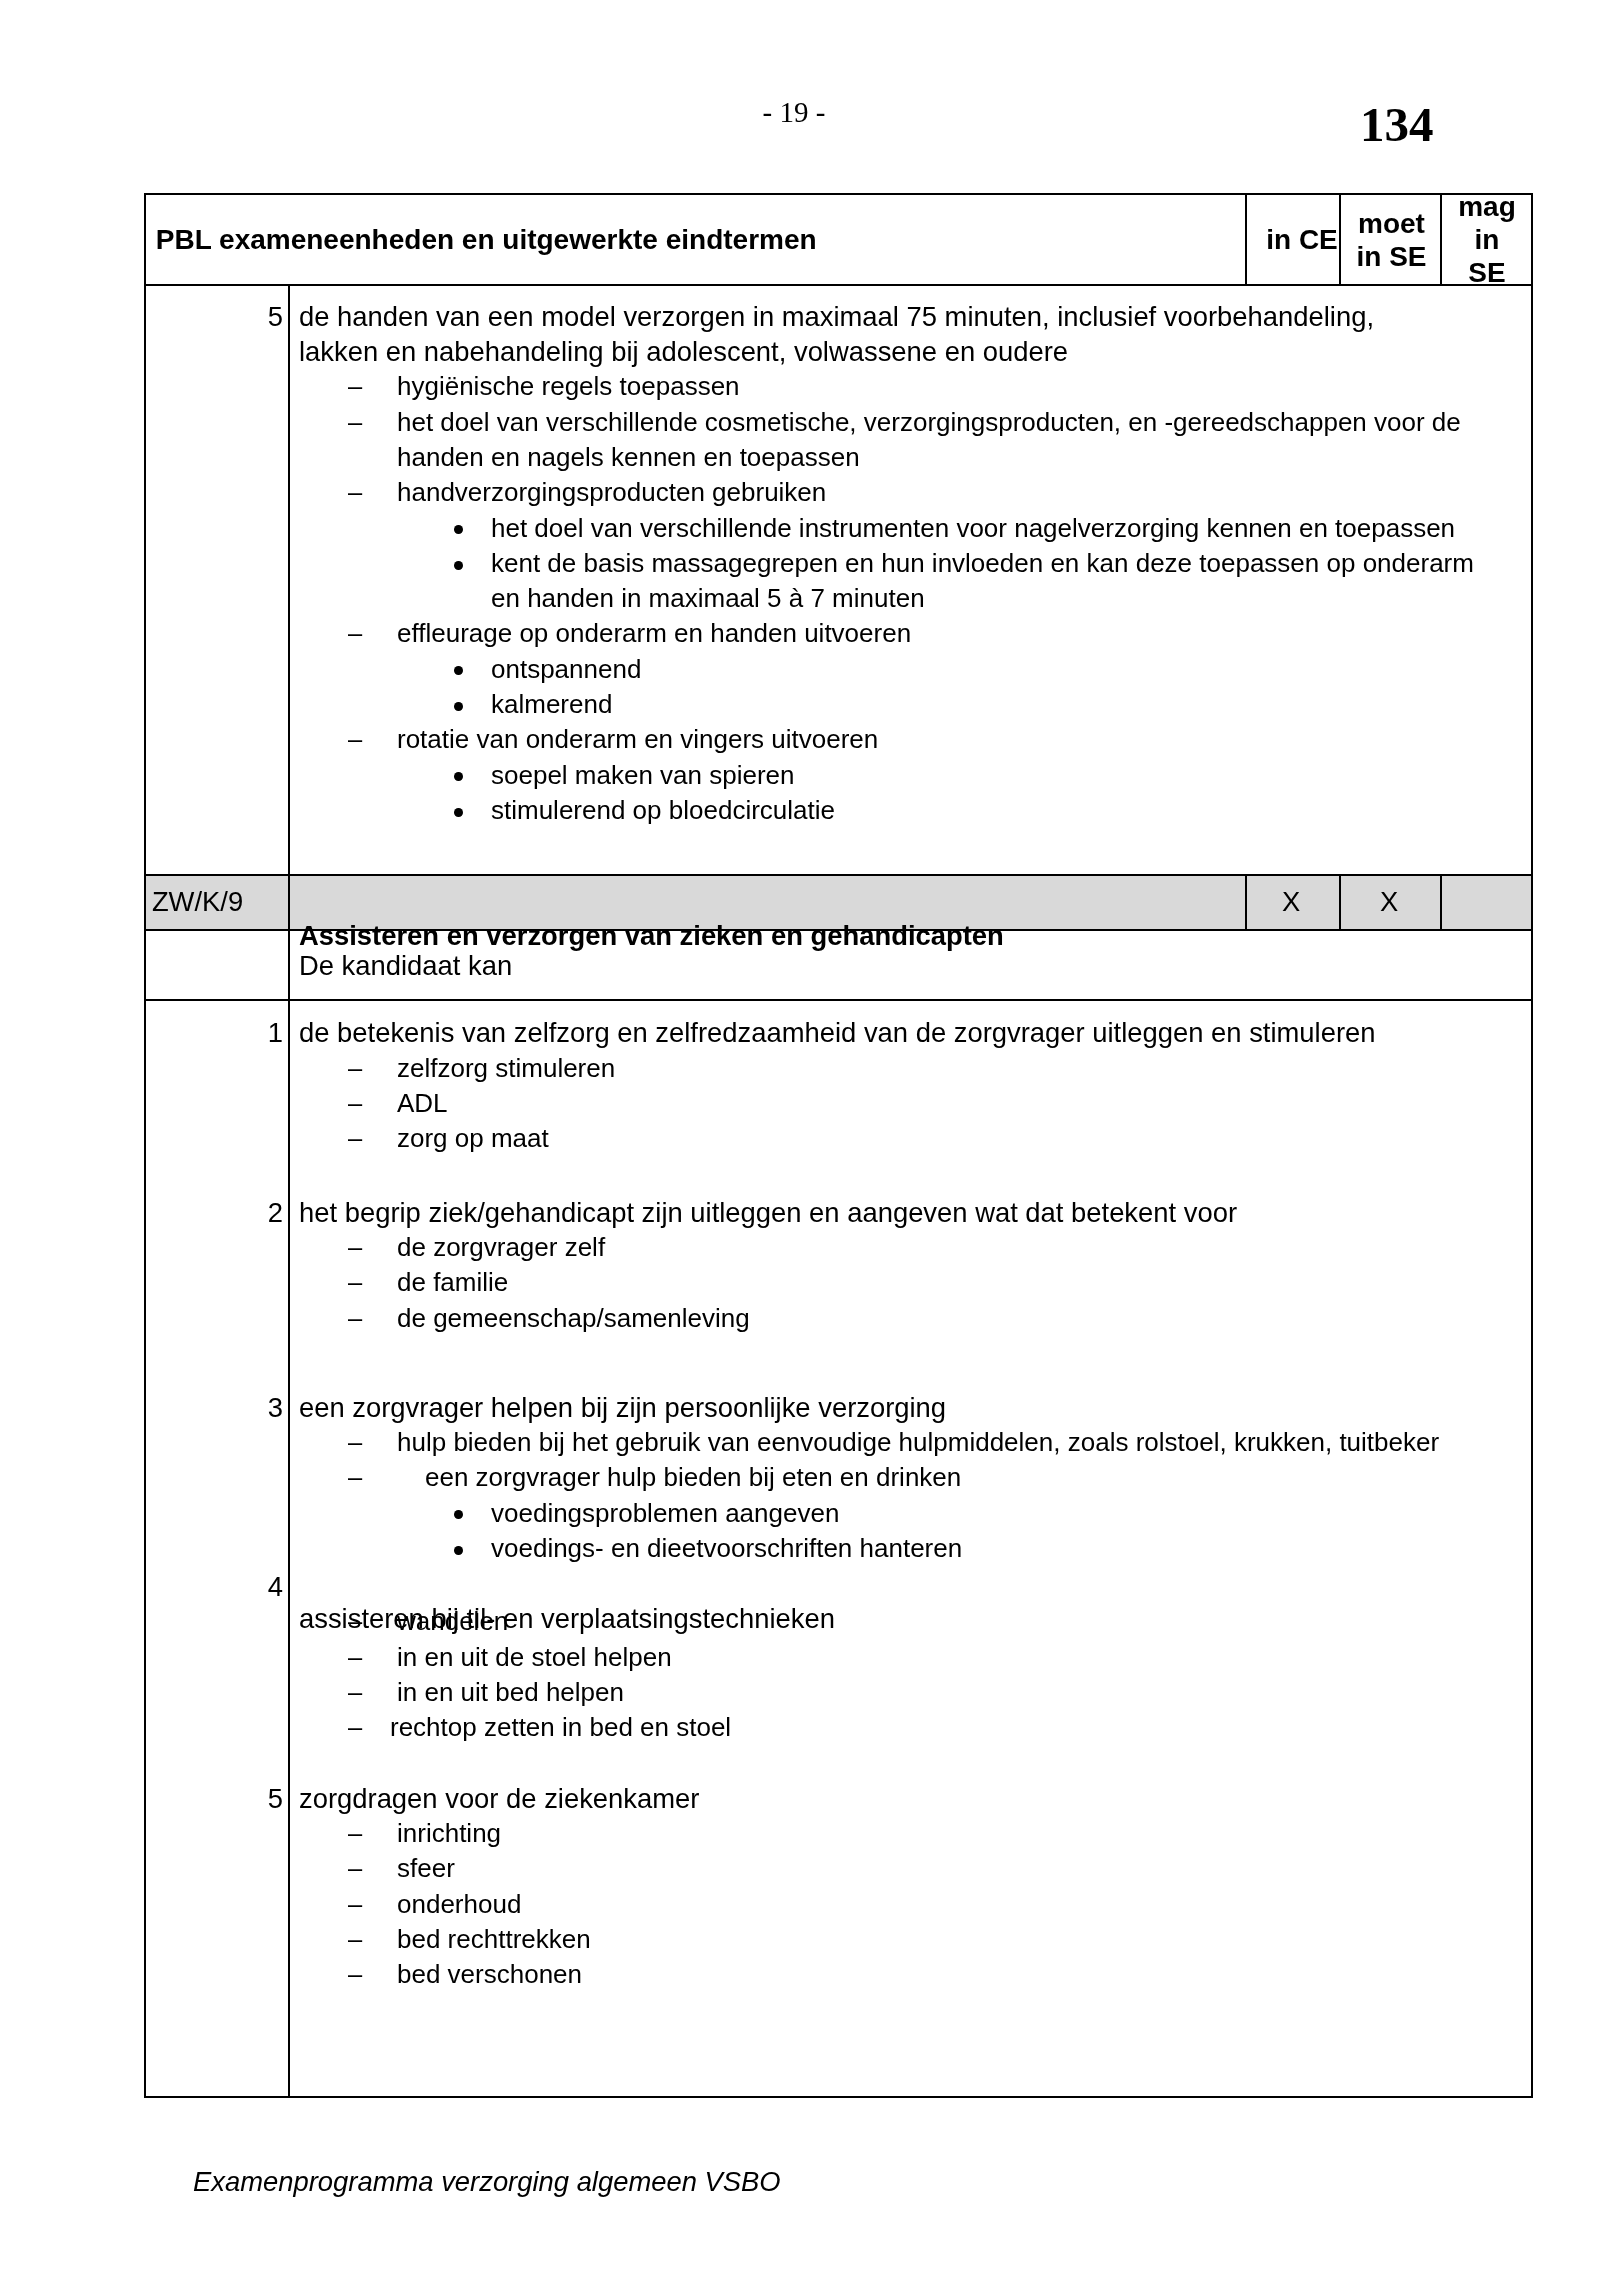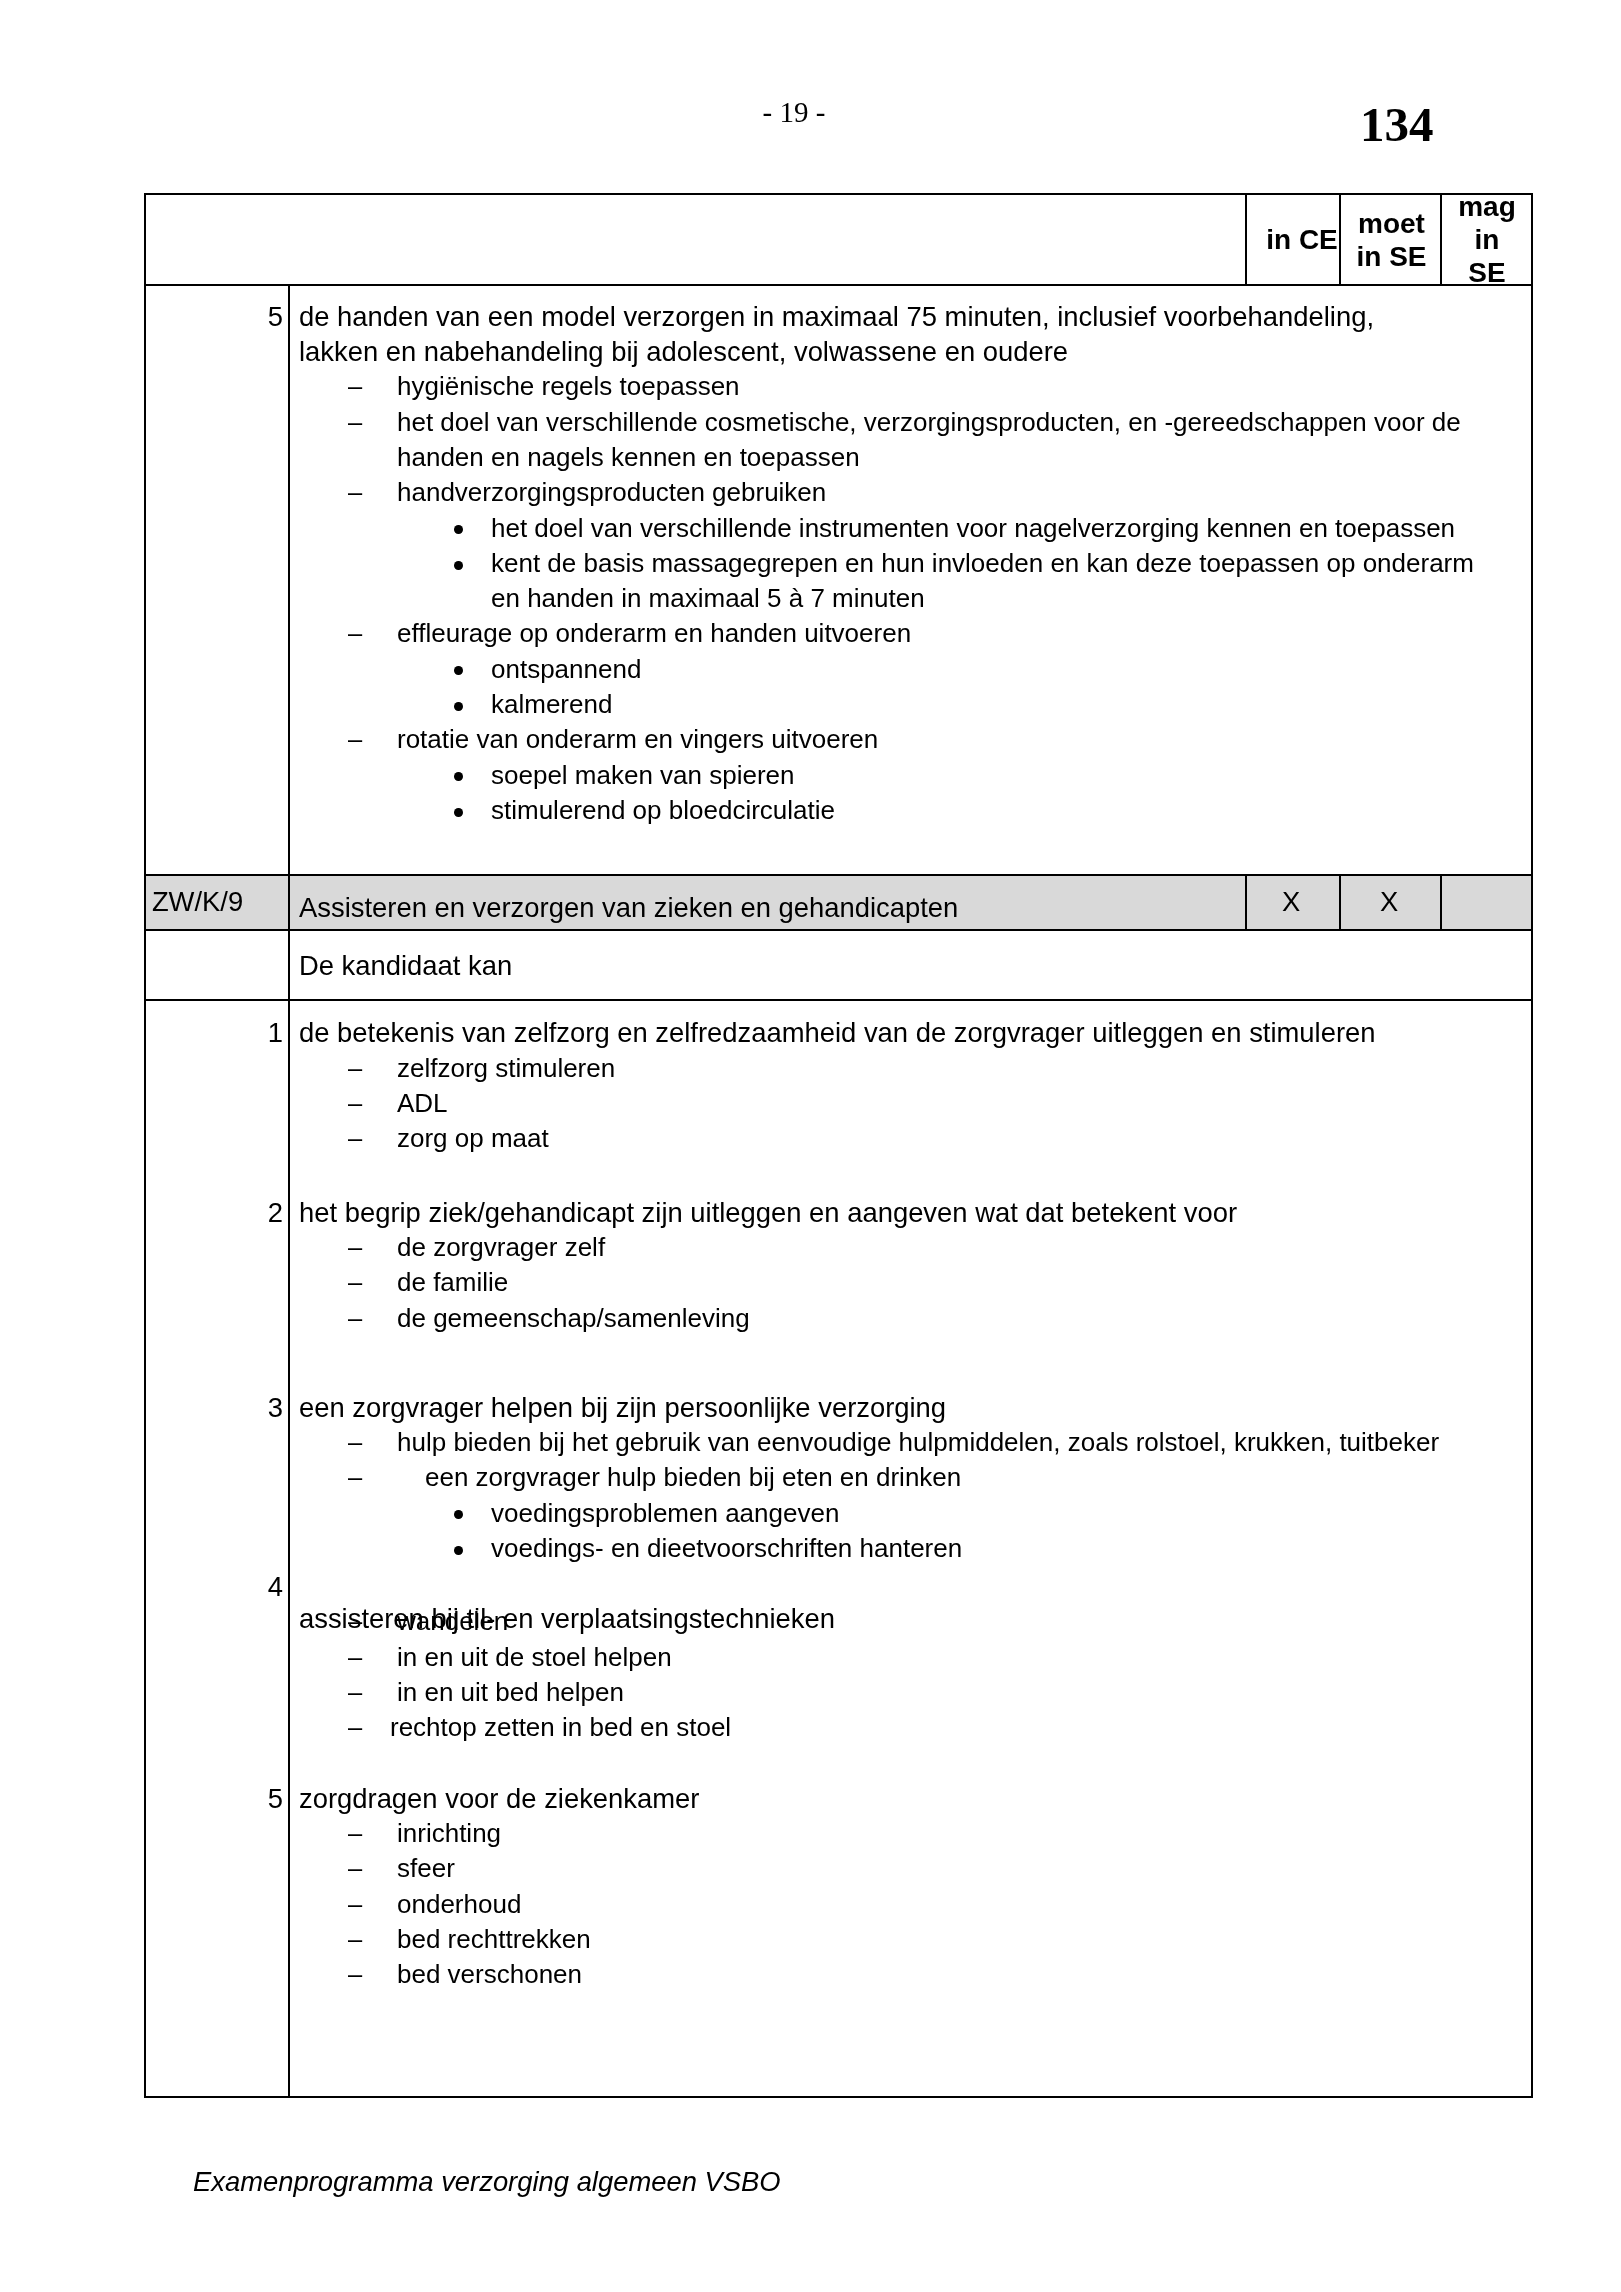--- a/index.html
+++ b/index.html
@@ -22,20 +22,21 @@
 </head>
 <body>
 
 <div class="page-center-num">- 19 -</div>
 <div class="page-big-num">134</div>
 
 <div class="tbl">
 
   <div class="shade" style="top:680px;height:55px;"></div>
 
+  <div class="hdr-title">PBL exameneenheden en uitgewerkte eindtermen</div>
   <div class="hdr-col" style="left:1101px;width:110px;">in CE</div>
   <div class="hdr-col" style="left:1195px;width:101px;flex-direction:column;">
     <span style="display:block;width:78px;">moet in SE</span>
   </div>
   <div class="hdr-col" style="left:1296px;width:90px;flex-direction:column;">
     <span style="display:block;width:69px;">mag in SE</span>
   </div>
 
   <div class="hline" style="top:89px;"></div>
   <div class="hline" style="top:679px;border-top-width:2px;"></div>
@@ -44,21 +45,21 @@
 
   <div class="vline" style="left:1099px;top:0;height:90px;"></div>
   <div class="vline" style="left:1193px;top:0;height:90px;"></div>
   <div class="vline" style="left:1294px;top:0;height:90px;"></div>
   <div class="vline" style="left:1099px;top:680px;height:55px;"></div>
   <div class="vline" style="left:1193px;top:680px;height:55px;"></div>
   <div class="vline" style="left:1294px;top:680px;height:55px;"></div>
   <div class="vline" style="left:142px;top:90px;height:1813px;"></div>
 
   <div class="line" style="left:5.9px;top:690px;">ZW/K/9</div>
-  <div class="line" style="left:153px;top:696px;">Assisteren en verzorgen van zieken en gehandicapten</div>
+  <div class="line" style="left:153px;top:724px;font-weight:bold;">Assisteren en verzorgen van zieken en gehandicapten</div>
   <div class="line" style="left:1136px;top:690px;">X</div>
   <div class="line" style="left:1234px;top:690px;">X</div>
   <div class="line" style="left:1333px;top:690px;"></div>
   <div class="line" style="left:153px;top:754px;">De kandidaat kan</div>
 
   <div id="content-layer">
       <div class="num" style="left: 0px; top: 105px;">5</div>
       <div class="line" style="left: 153px; top: 105px;">de handen van een model verzorgen in maximaal 75 minuten, inclusief voorbehandeling,</div>
       <div class="line" style="left: 153px; top: 140px;">lakken en nabehandeling bij adolescent, volwassene en oudere</div>
       <div class="dash" style="left: 202px; top: 175px;">–</div>

